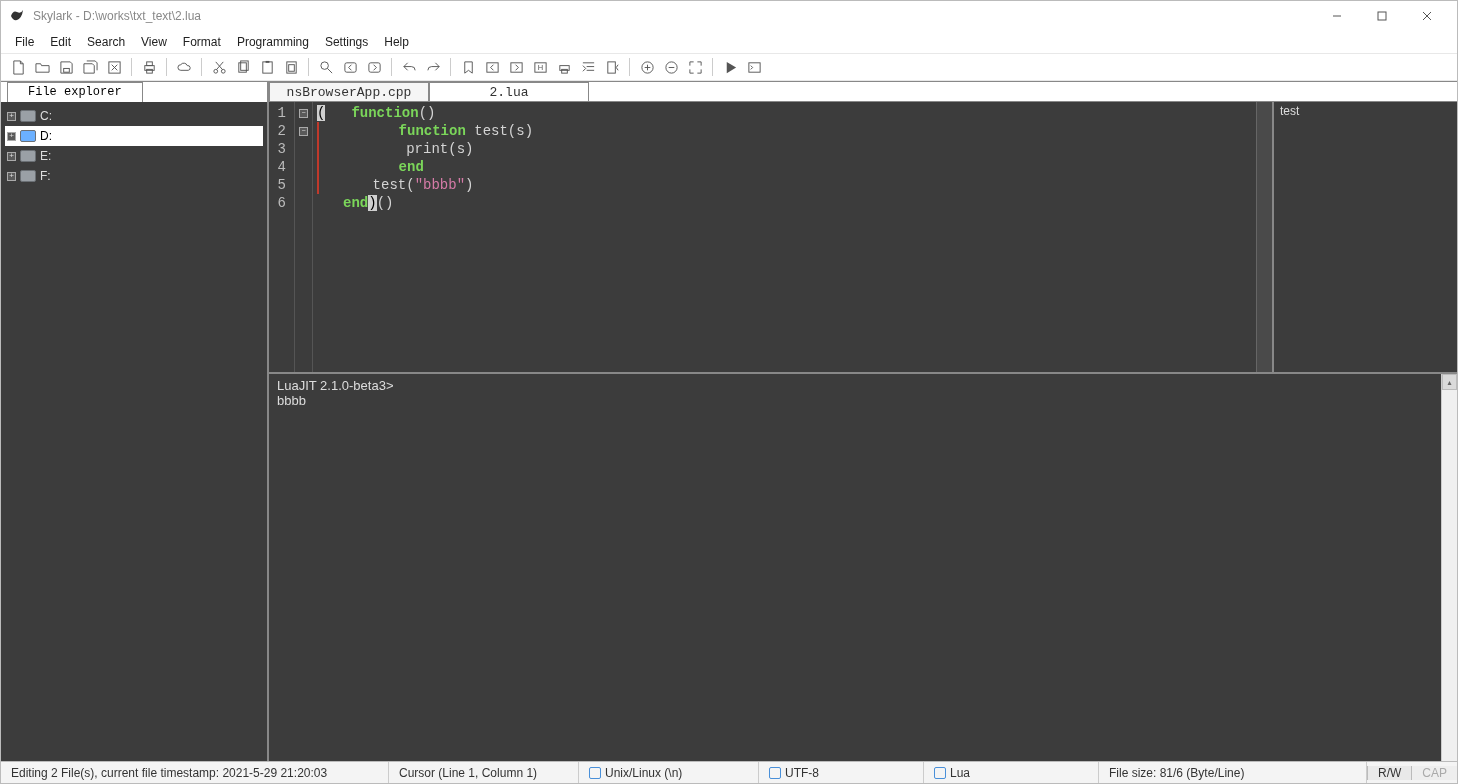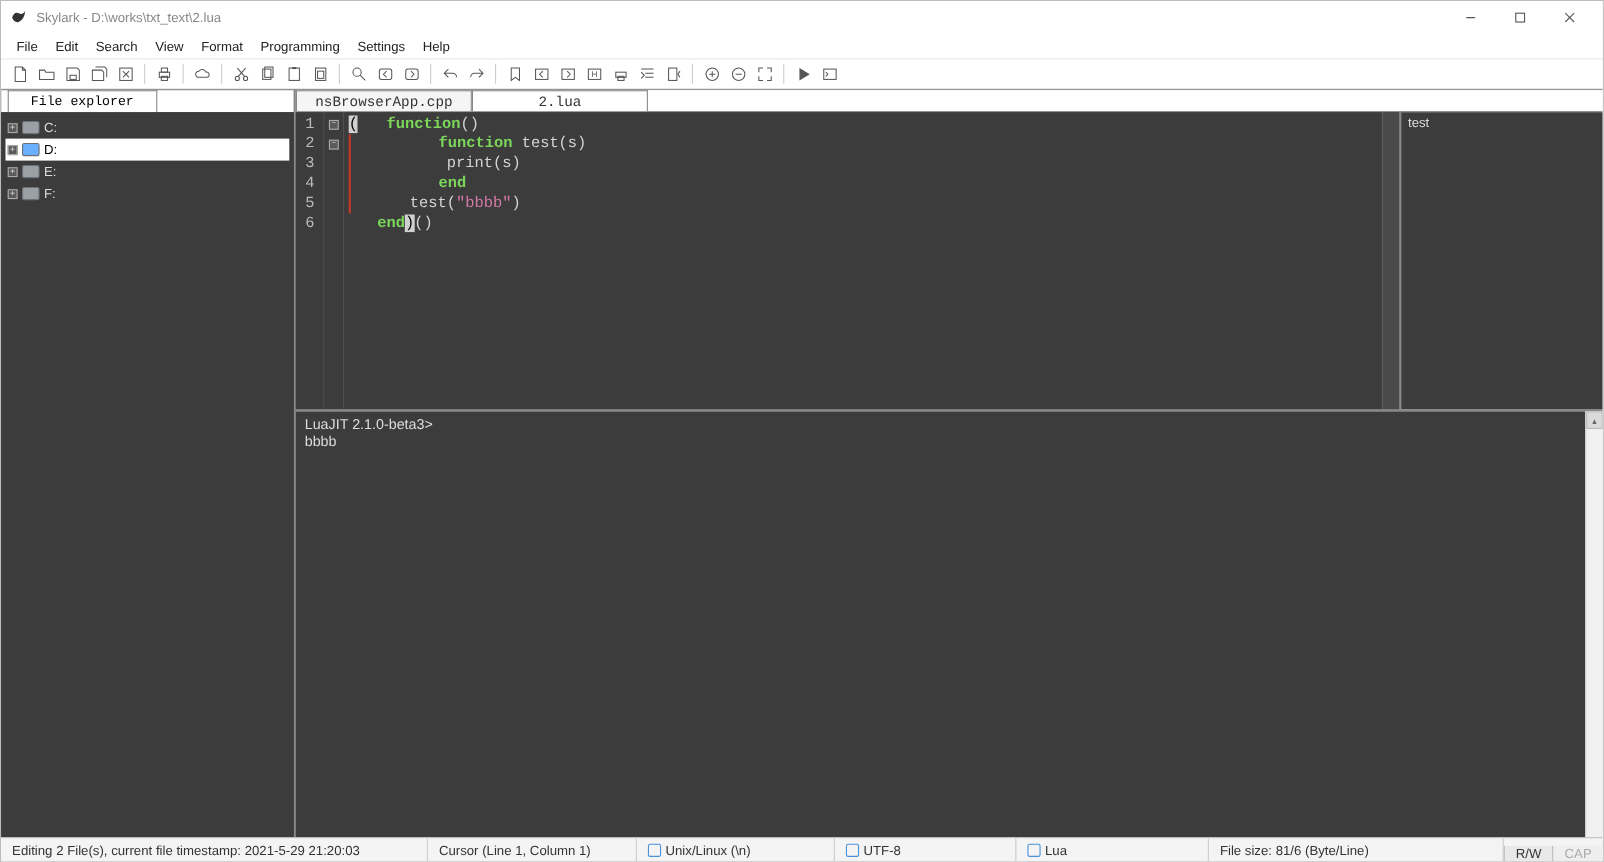--- a/index.html
+++ b/index.html
@@ -155,21 +155,21 @@
     white-space:pre-wrap;
   }
   .console-scroll { width:16px; background:#f0f0f0; border-left:1px solid #ccc; position:relative;}
   .console-scroll .thumb-btn { height:16px; background:#dadada; border:1px solid #bbb; display:flex; align-items:center; justify-content:center; font-size:8px; color:#666;}
   
   .statusbar {
     height:22px;
     background:#f4f4f4;
     border-top:1px solid #bbb;
     display:flex;
-    align-items:flex-end;
+    align-items:center;
     font-size:12px;
     color:#333;
   }
   .status-cell { padding:0 10px; height:100%; display:flex; align-items:center; border-right:1px solid #ccc; gap:4px;}
   .status-cell:first-child{ border-right:1px solid #ccc;}
   .status-icon { width:12px;height:12px;border:1px solid #4a90d9; border-radius:2px; display:inline-block; position:relative;}
   .status-right { margin-left:auto; display:flex; }
   .status-btn { padding:0 10px; border-left:1px solid #bbb; height:100%; display:flex; align-items:center; background:#e9e9e9;}
   .status-btn.dim { color:#aaa; background:#eee;}
 </style>

